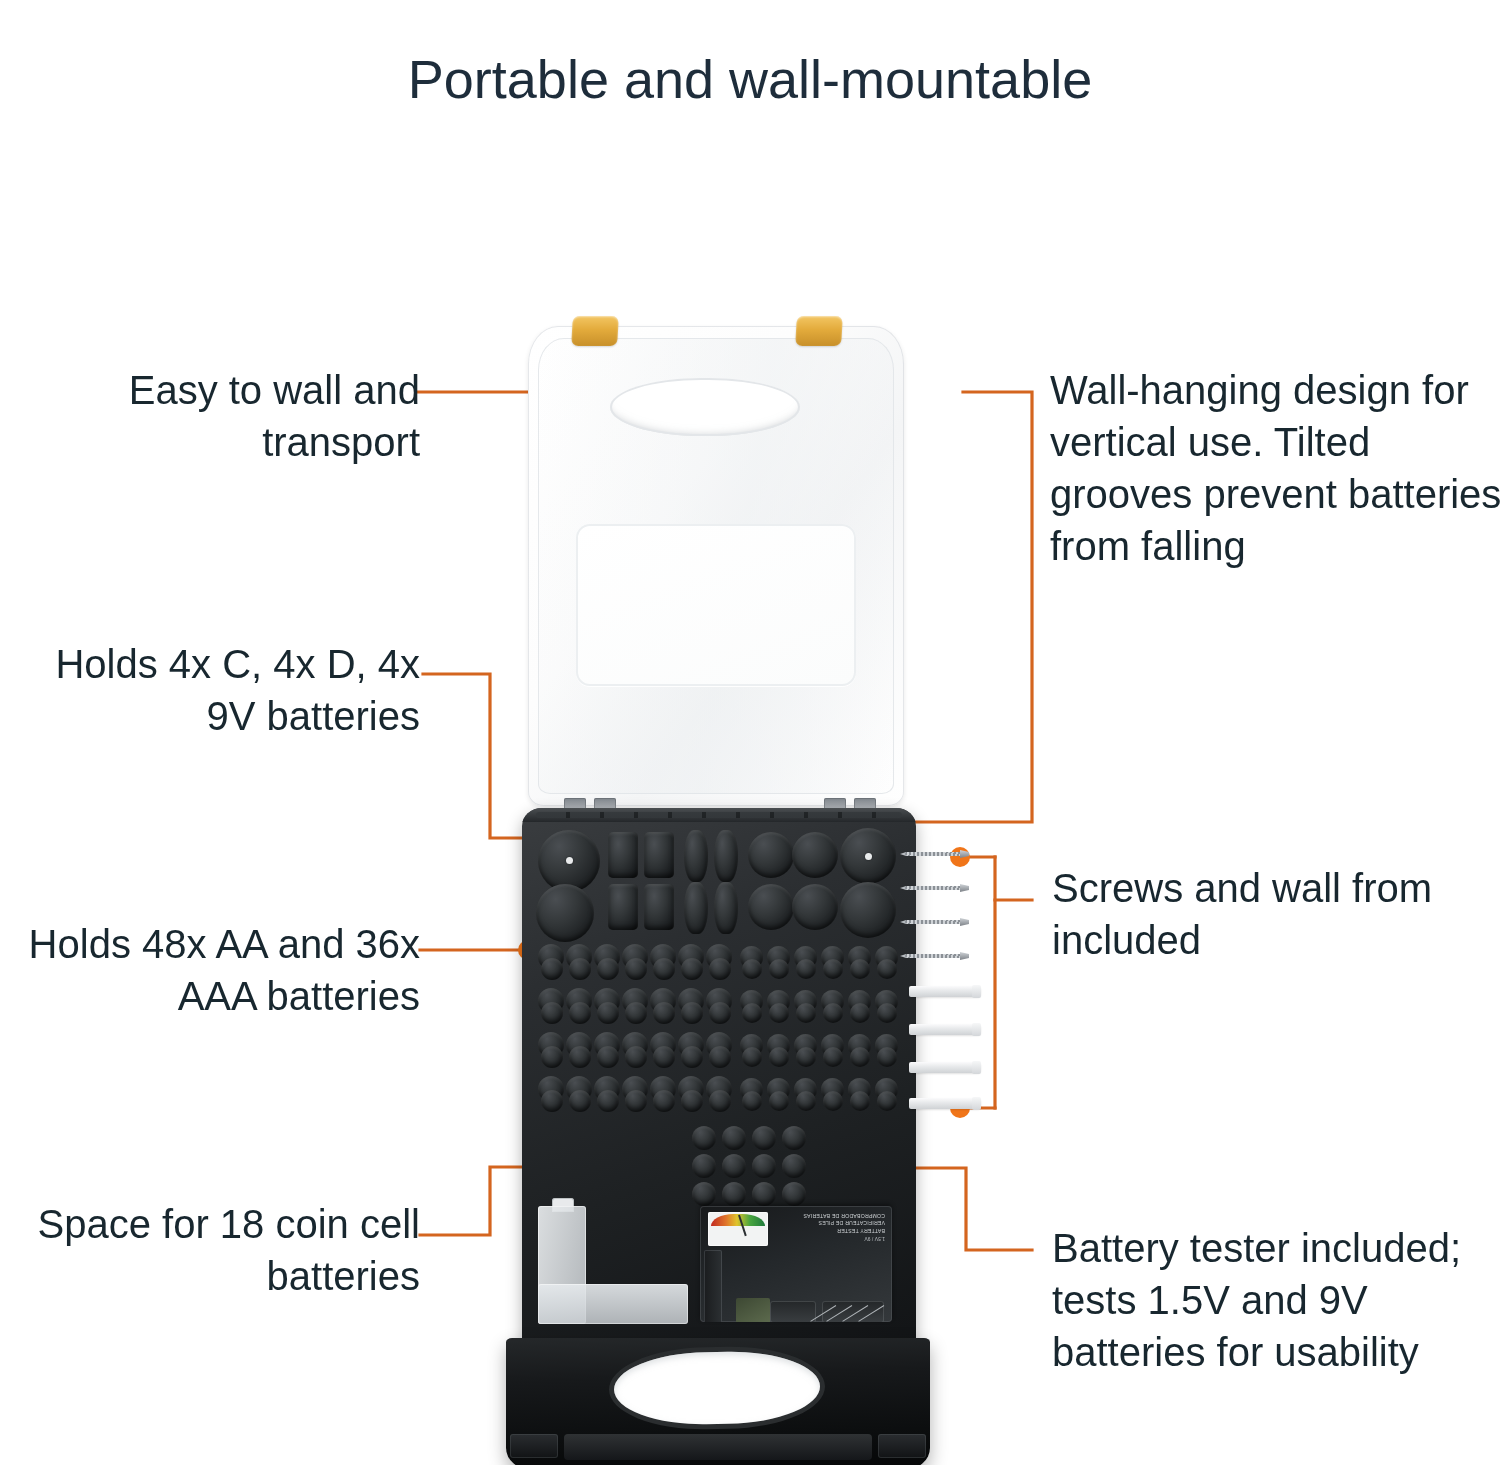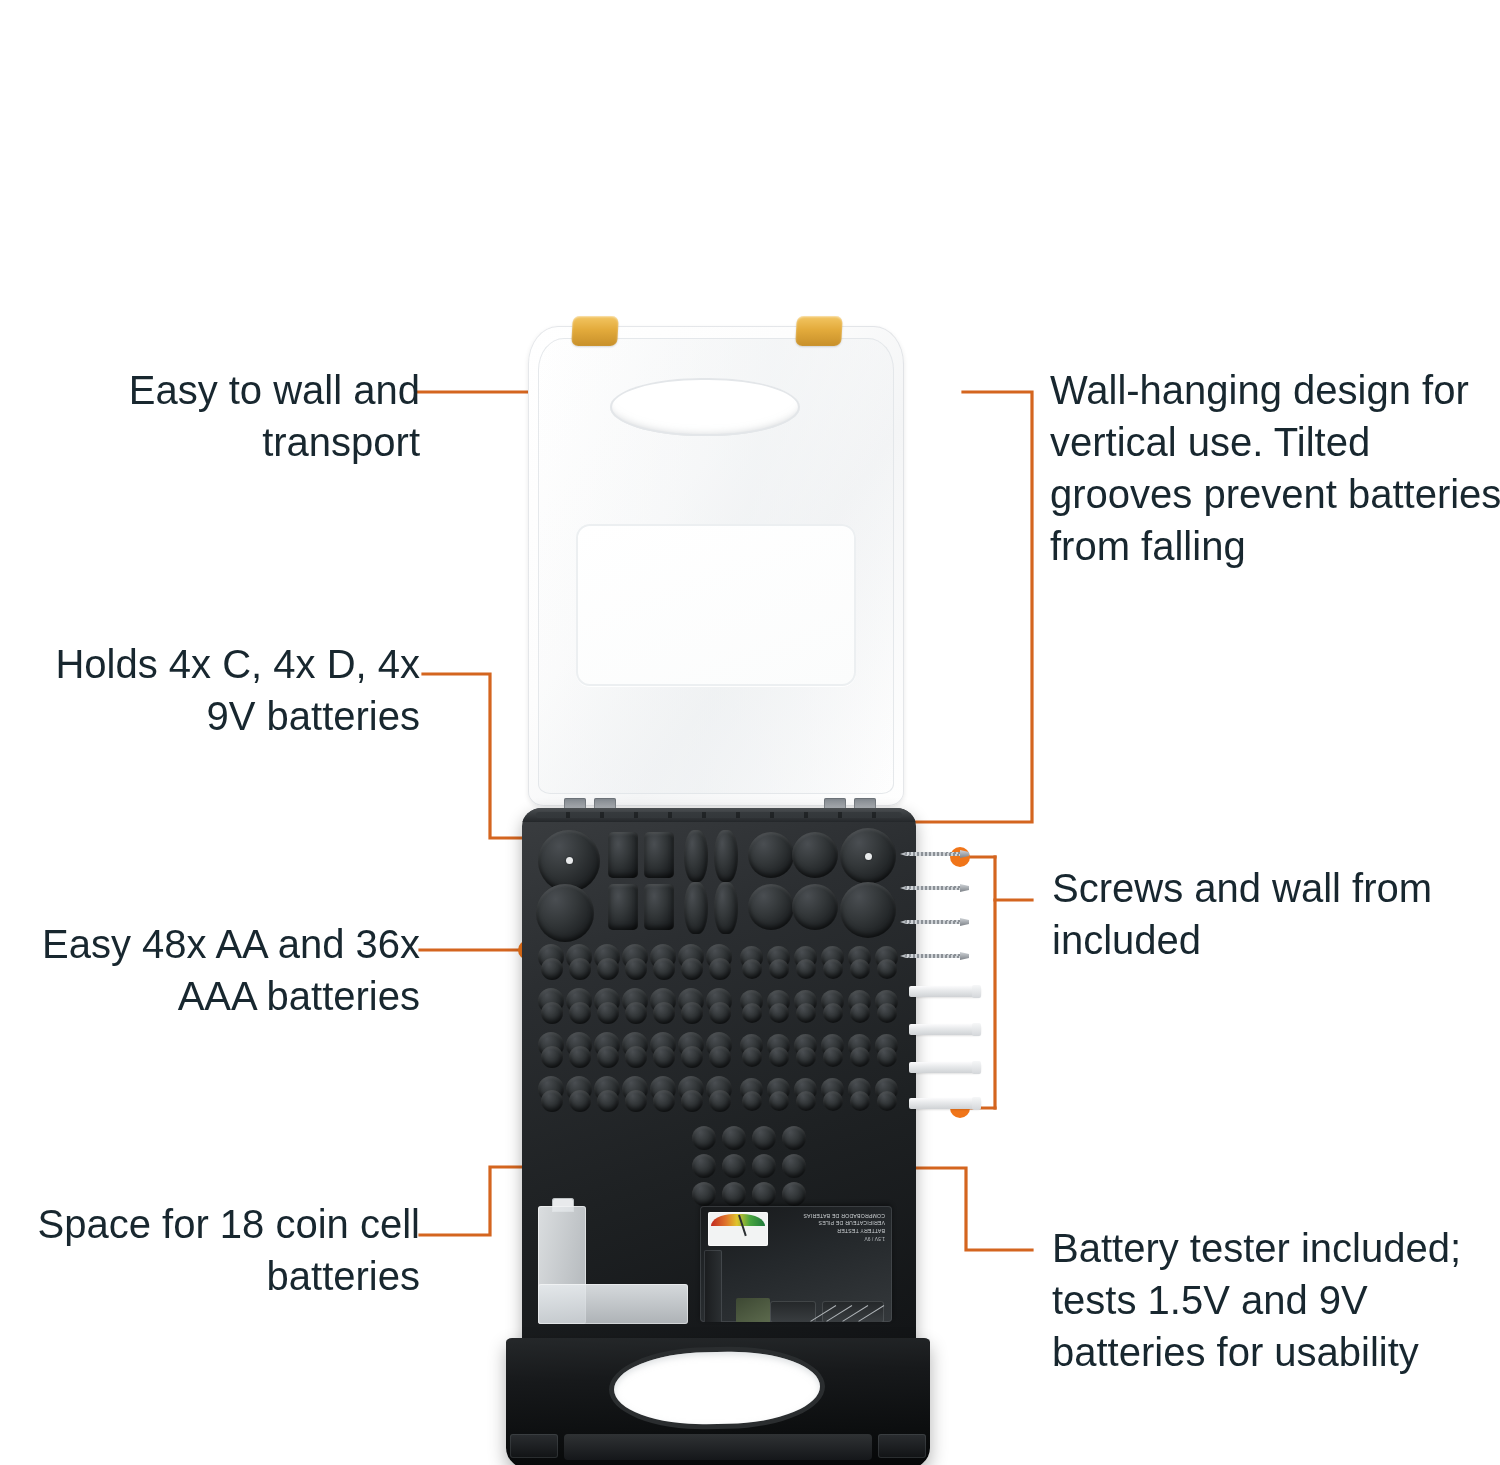--- a/index.html
+++ b/index.html
@@ -265,20 +265,21 @@
   }
   .plug::after {
     content:""; position:absolute; right:0; top:-1px; width:9px; height:13px;
     background:linear-gradient(180deg,#f6f7f8,#d4d7da); border-radius:2px;
   }
 </style>
 </head>
 <body>
 
 <div class="header">
+  <div class="subtitle">Portable and wall-mountable</div>
 </div>
 
 <svg class="connectors" width="1500" height="1465" viewBox="0 0 1500 1465">
   <g fill="none" stroke="#d4651f" stroke-width="3.2" stroke-linecap="square">
 
     <path d="M418,392 L538,392"></path>
 
     <path d="M423,674 L490,674 L490,838 L542,838"></path>
 
     <path d="M420,950 L524,950"></path>
@@ -301,21 +302,21 @@
     <circle cx="578" cy="1167" r="10"></circle>
     <circle cx="888" cy="822" r="10"></circle>
     <circle cx="960" cy="857" r="10"></circle>
     <circle cx="960" cy="1108" r="10"></circle>
     <circle cx="891" cy="1168" r="10"></circle>
   </g>
 </svg>
 
 <div class="callout left" id="co-carry">Easy to wall and transport</div>
 <div class="callout left" id="co-cd9v">Holds 4x C, 4x D, 4x 9V batteries</div>
-<div class="callout left" id="co-aaaaa">Easy 48x AA and 36x AAA batteries</div>
+<div class="callout left" id="co-aaaaa">Holds 48x AA and 36x AAA batteries</div>
 <div class="callout left" id="co-coin">Space for 18 coin cell batteries</div>
 <div class="callout right" id="co-wall">Wall-hanging design for vertical use. Tilted grooves prevent batteries from falling</div>
 <div class="callout right" id="co-screws">Screws and wall from included</div>
 <div class="callout right" id="co-tester">Battery tester included; tests 1.5V and 9V batteries for usability</div>
 
 <div class="product">
 
   <div class="lid">
     <div class="lid-bevel"></div>
     <div class="lid-handle"></div>

